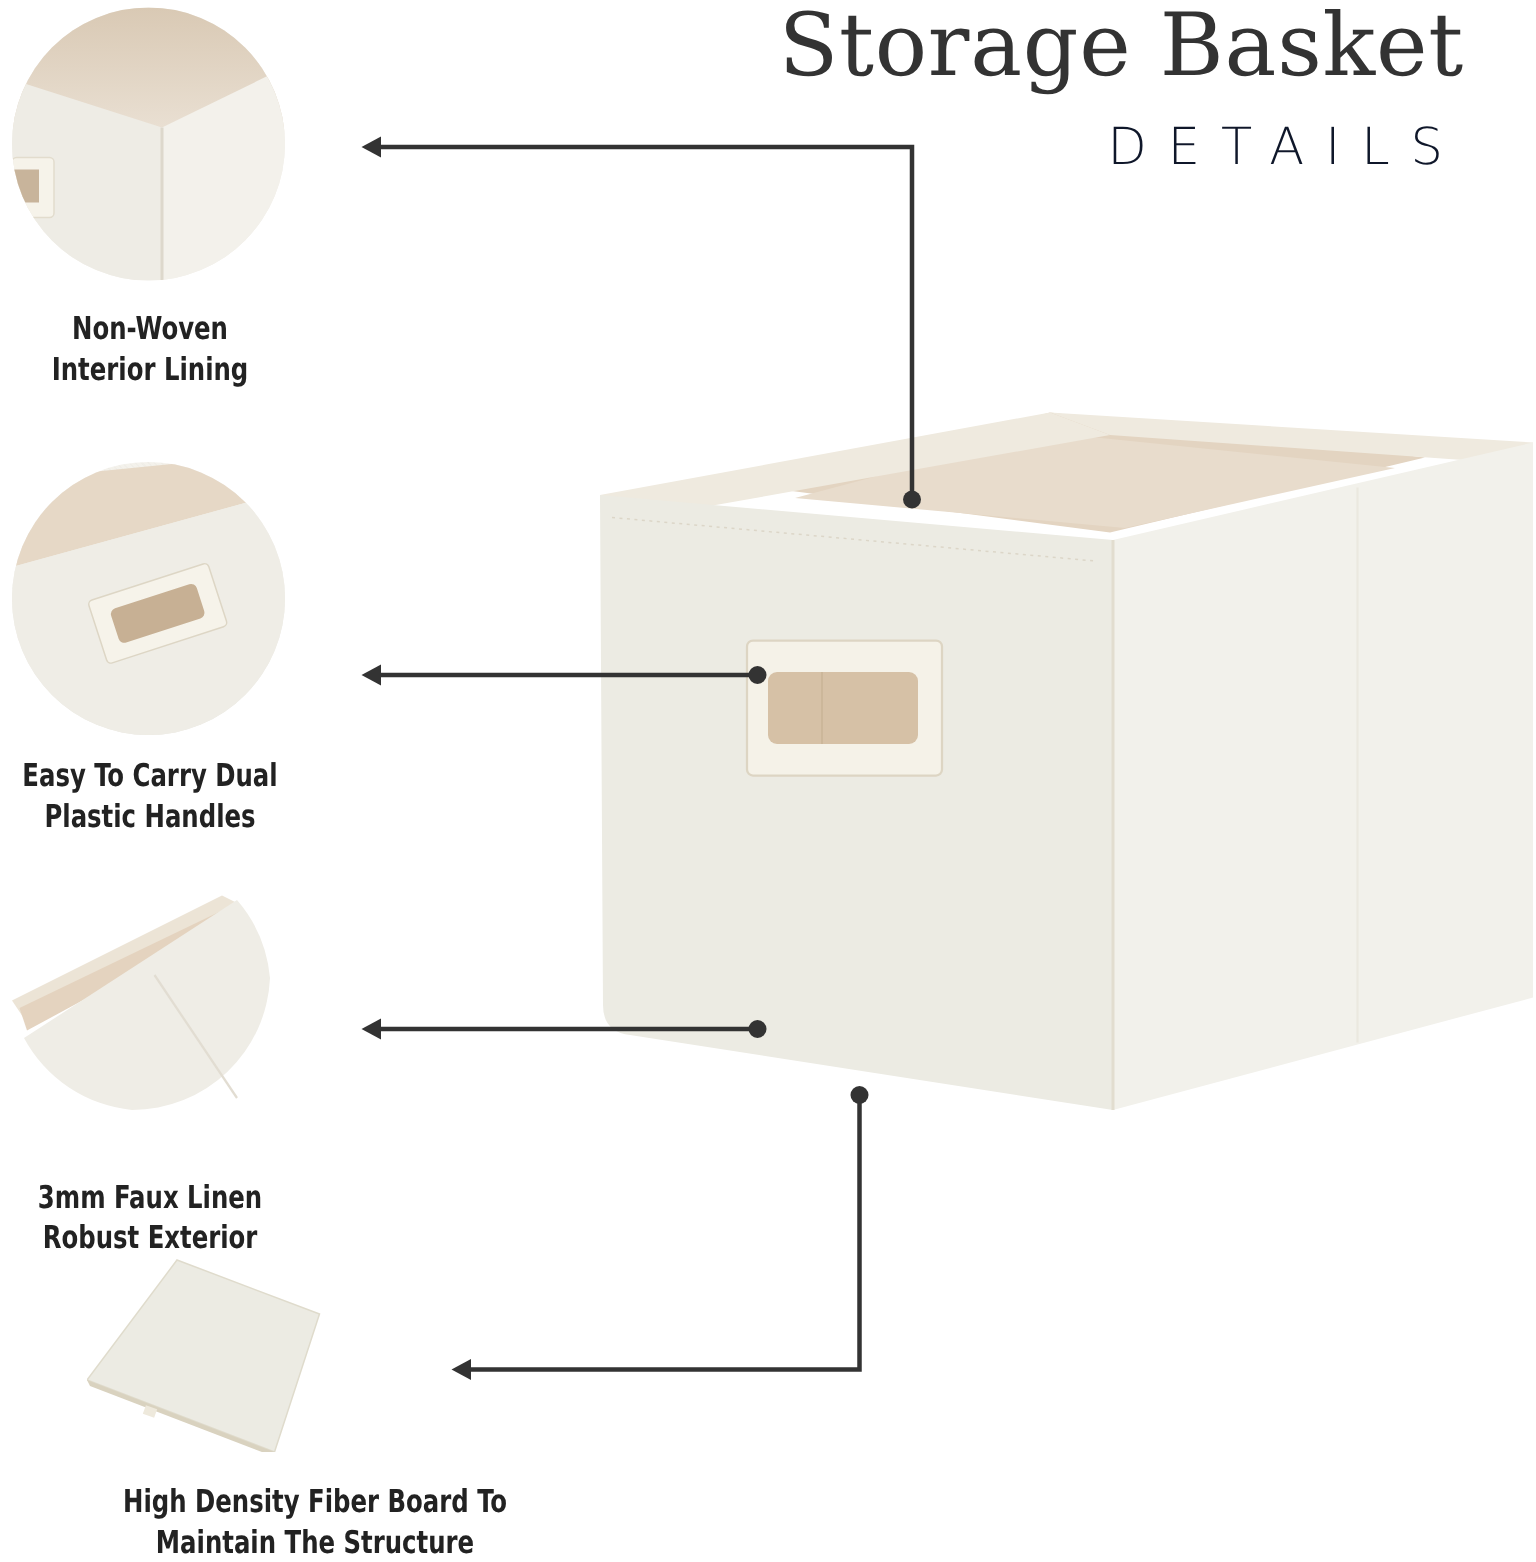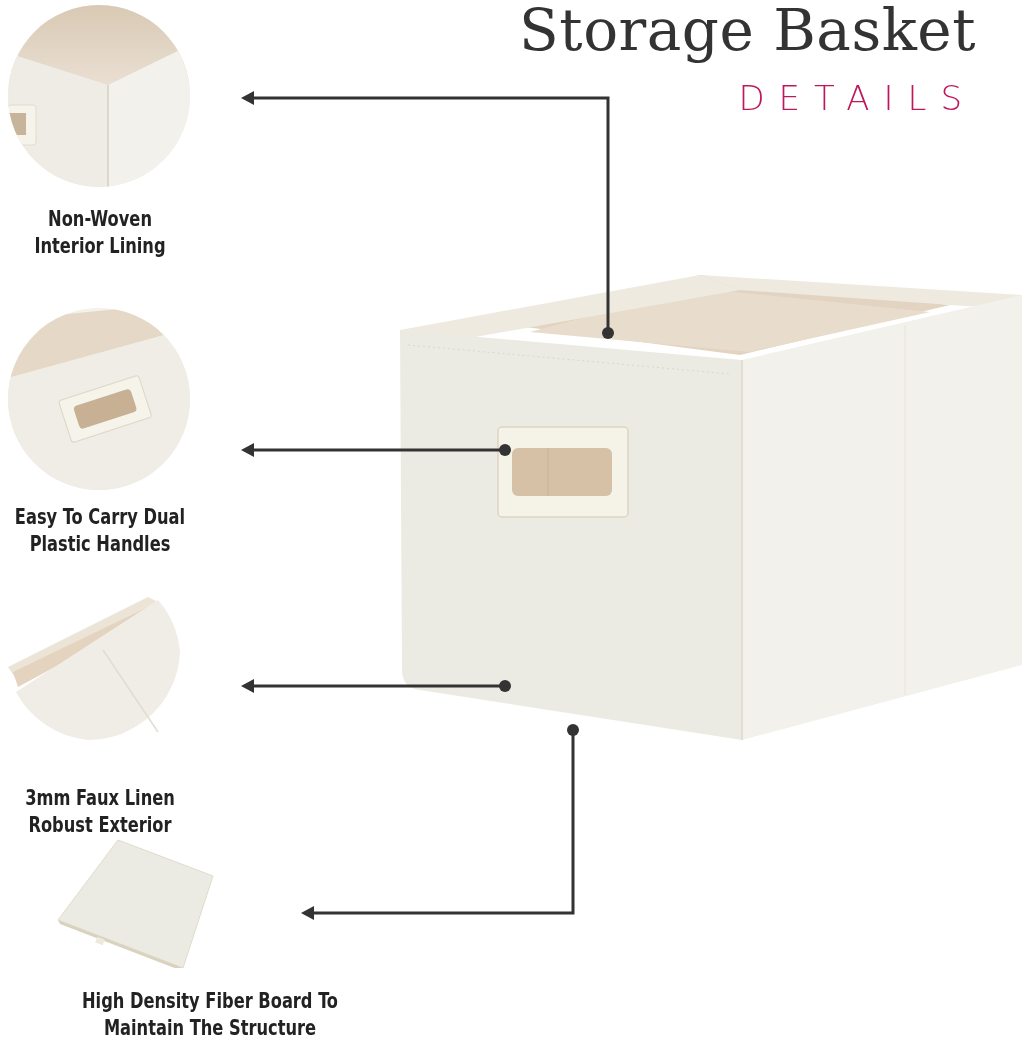--- a/index.html
+++ b/index.html
@@ -1,19 +1,19 @@
 <!DOCTYPE html>
 <html><head>
 <meta charset="utf-8">
 <style>
   html,body{margin:0;padding:0;background:#ffffff;}
   body{width:1024px;height:1041px;position:relative;overflow:hidden;font-family:"DejaVu Sans",sans-serif;}
   .abs{position:absolute;}
   .title{right:48px;top:-4px;font-family:"DejaVu Serif",serif;font-size:58px;color:#333333;letter-spacing:0.5px;white-space:nowrap;}
-  .subtitle{right:48px;top:78px;font-family:"DejaVu Sans",sans-serif;font-weight:200;font-size:34px;color:#be185d;letter-spacing:14px;white-space:nowrap;}
+  .subtitle{right:48px;top:78px;font-family:"DejaVu Sans",sans-serif;font-weight:200;font-size:34px;color:#0f172a;letter-spacing:14px;white-space:nowrap;}
   .label{font-family:"DejaVu Sans Condensed","DejaVu Sans",sans-serif;font-weight:bold;font-size:21px;color:#222222;text-align:center;line-height:27px;transform:scaleX(0.86);transform-origin:center top;white-space:nowrap;}
   .circle{border-radius:50%;overflow:hidden;background:#f1efe9;}
   .fabric{background:
       repeating-linear-gradient(45deg, rgba(0,0,0,0.015) 0 1px, transparent 1px 3px),
       linear-gradient(180deg,#f4f2ec,#ebe9e2);}
   .interior{background:linear-gradient(180deg,#d9c9b4,#e9dfd2);}
   svg{position:absolute;left:0;top:0;}
 </style>
 </head>
 <body>

